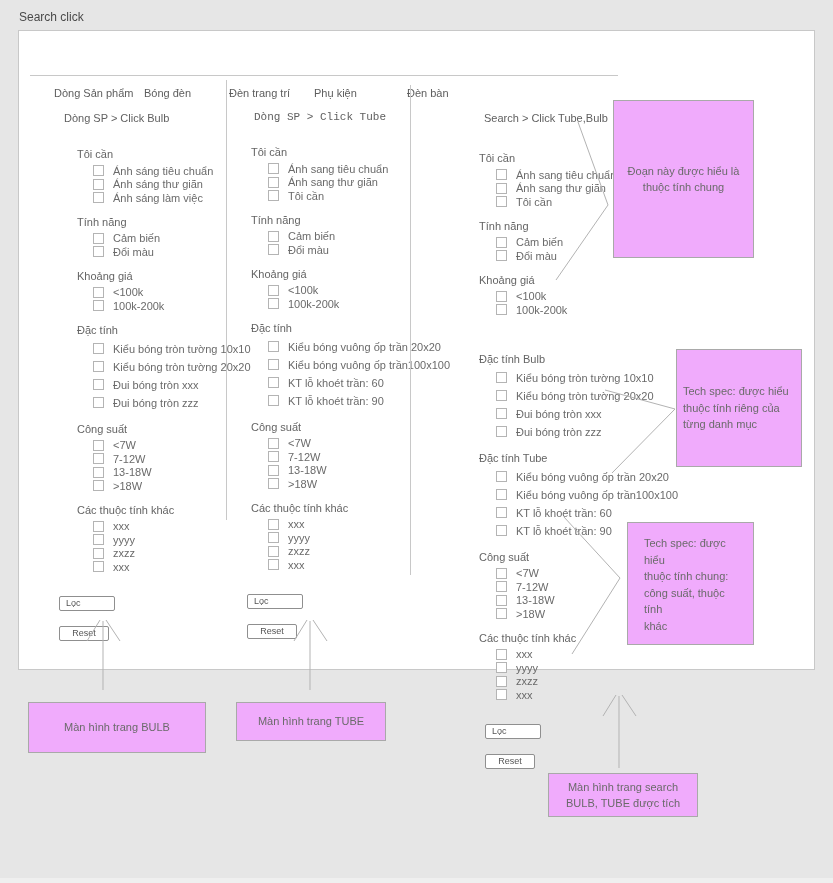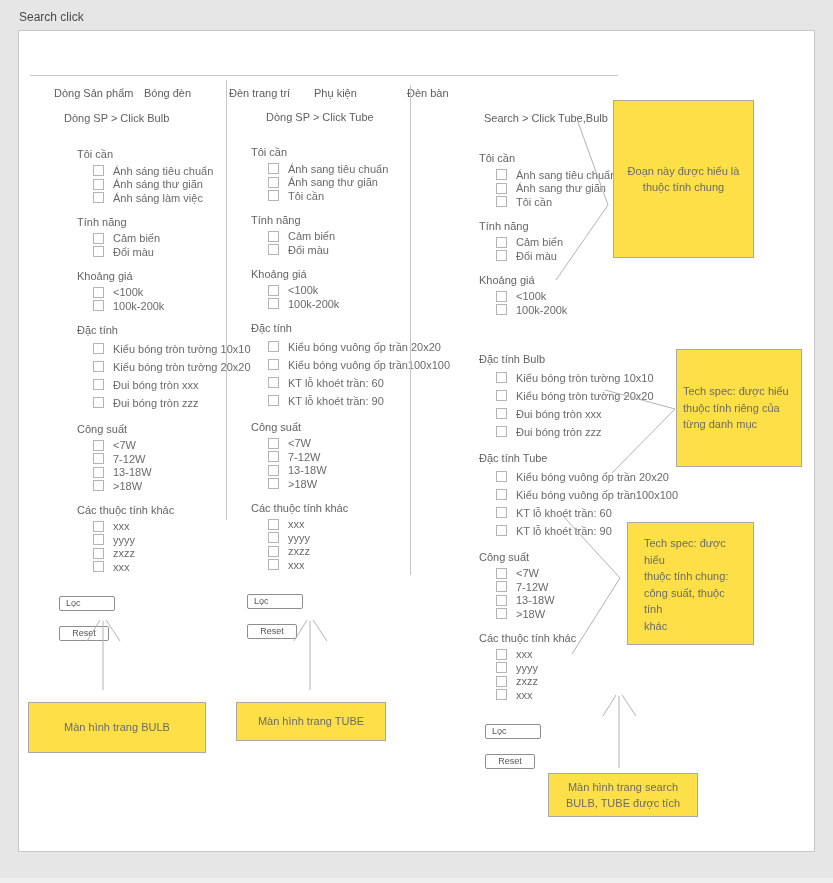--- a/index.html
+++ b/index.html
@@ -7,54 +7,54 @@
     --line:#b3b3b3; --notebox:#a9a9a9; --cb:#b4b4b4; --btn:#8f8f8f; --title:#4a4a4a;
   }
   *{margin:0;padding:0;box-sizing:border-box;}
   html,body{width:833px;height:883px;}
   body{
     font-family:"Liberation Sans","DejaVu Sans",sans-serif;
     background:var(--bg); color:var(--text); position:relative; overflow:hidden;
   }
   .titlebar{position:absolute;left:19px;top:10px;font-size:12px;color:var(--title);}
   .panel{
-    position:absolute;left:18px;top:30px;width:797px;height:822px;
+    position:absolute;left:18px;top:30px;width:797px;height:640px;
     background:var(--panel); border:1px solid var(--border);padding-left:27px;
   }
   .bottom-strip{position:absolute;left:0;bottom:0;width:833px;height:5px;background:#efefef;}
   
   .nav{position:absolute;left:0;top:56px;width:833px;height:16px;font-size:11px;color:#5d5d5d;}
   .nav span{position:absolute;white-space:nowrap;cursor:default;}
   .nav span:nth-child(1){left:35px;}
   .nav span:nth-child(2){left:125px;}
   .nav span:nth-child(3){left:210px;}
   .nav span:nth-child(4){left:295px;}
   .nav span:nth-child(5){left:388px;}
   
   .col-header{position:absolute;font-size:11px;color:#606060;white-space:nowrap;}
-  .h1{left:45px;top:81px;} .h2{left:247px;top:80px;} .h3{left:465px;top:81px;}
+  .h1{left:45px;top:81px;} .h2{left:235px;top:80px;font-family:Liberation Mono, monospace;} .h3{left:465px;top:81px;}
   
   .col{position:absolute;font-size:11px;}
   .col1{left:30px;top:117px;width:196px;--li:28px;--oi:44px;--btn-ml:10px;}
   .col2{left:228px;top:115px;width:183px;--li:4px;--oi:21px;--btn-ml:0px;}
   .col3{left:455px;top:121px;width:166px;--li:5px;--oi:22px;--btn-ml:11px;}
   .group{margin-bottom:11px;}
   .group-label{margin:0 0 4px var(--li);color:#646464;white-space:nowrap;}
   .option-row{display:flex;align-items:center;gap:9px;height:13.5px;margin-left:var(--oi);cursor:default;}
   .group.tall .option-row{height:18px;}
   .col3 .groups .group:nth-child(4){margin-top:36px;}
   .checkbox{width:11px;height:11px;border:1px solid var(--cb);background:#fff;flex:none;}
   .option-label{white-space:nowrap;color:#6a6a6a;}
   .buttons{margin-top:22px;margin-left:var(--btn-ml);display:flex;gap:15px;flex-direction:column;}
   .btn{height:15px;background:#fff;border:1px solid var(--btn);border-radius:2px;
        font-family:inherit;font-size:9px;color:#555;cursor:pointer;line-height:12px;}
   .btn.filter{width:56px;text-align:left;padding-left:6px;}
   .btn.reset{width:50px;text-align:center;}
   
-  .note-box{position:absolute;border:1px solid var(--notebox);background:#fde047;
+  .note-box{position:absolute;border:1px solid var(--notebox);background:#f0abfc;
     font-size:11px;color:#6a6a6a;display:flex;align-items:center;justify-content:center;
     text-align:center;line-height:1.5;padding:6px;}
   .nb1{left:613px;top:100px;width:141px;height:158px;}
   .nb2{left:676px;top:349px;width:126px;height:118px;text-align:left;justify-content:flex-start;}
   .nb3{left:627px;top:522px;width:127px;height:123px;align-items:flex-start;text-align:left;
        padding:12px 16px;white-space:pre-line;}
   .nb4{left:28px;top:702px;width:178px;height:51px;}
   .nb5{left:236px;top:702px;width:150px;height:39px;}
   .nb6{left:548px;top:773px;width:150px;height:44px;}
   

